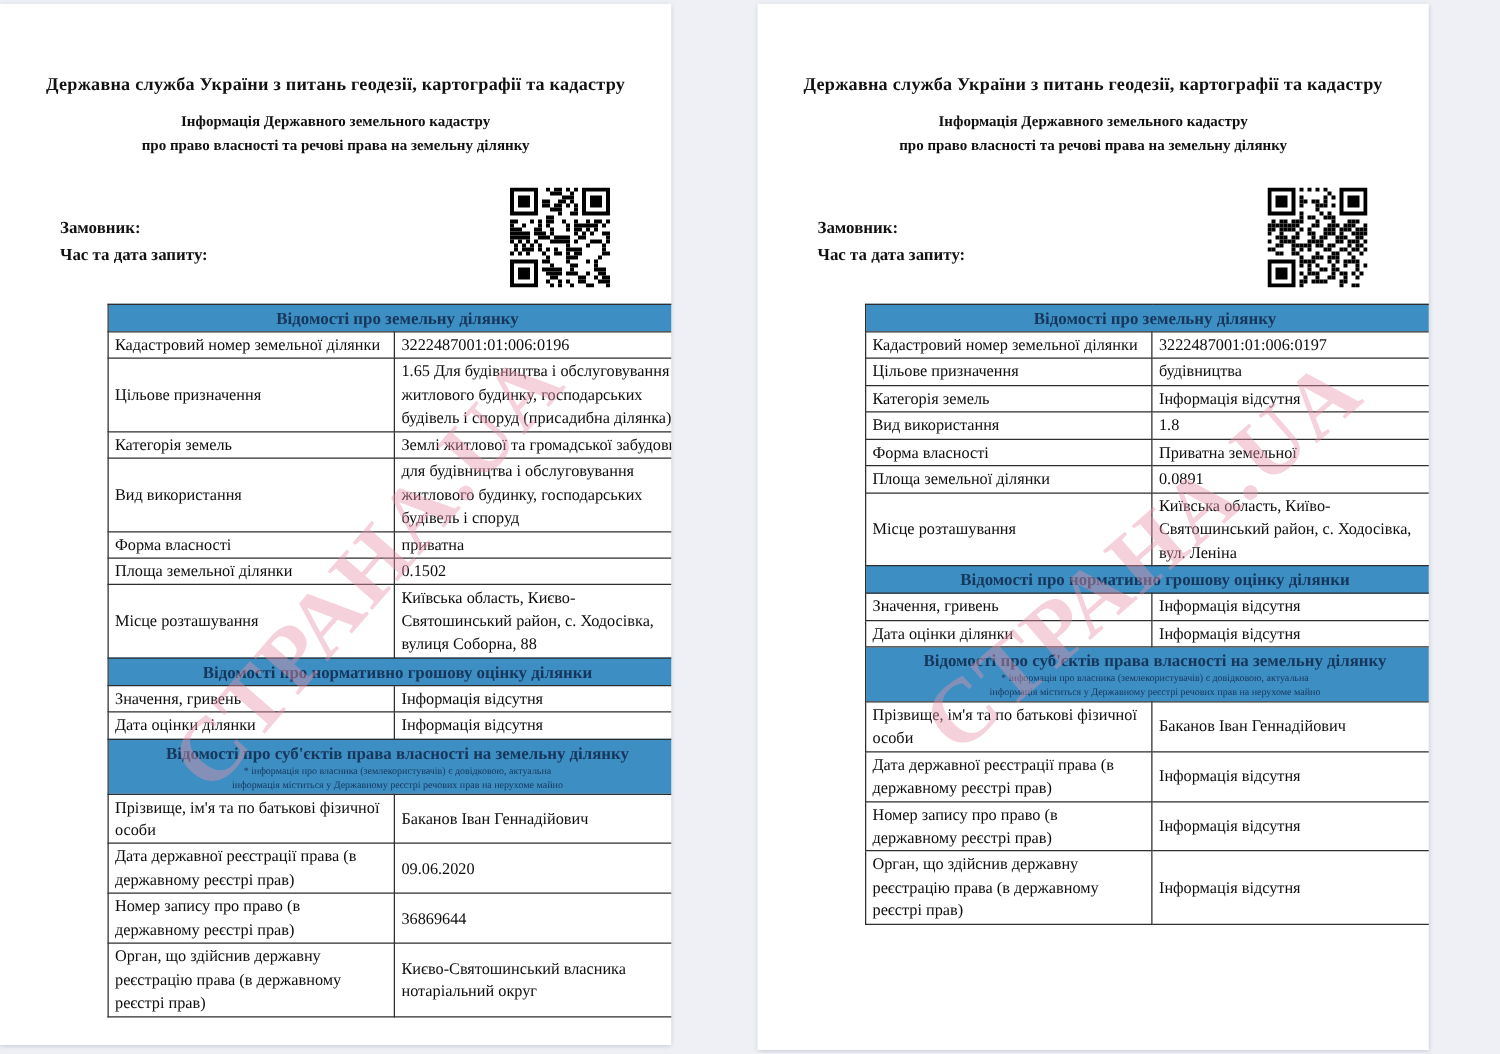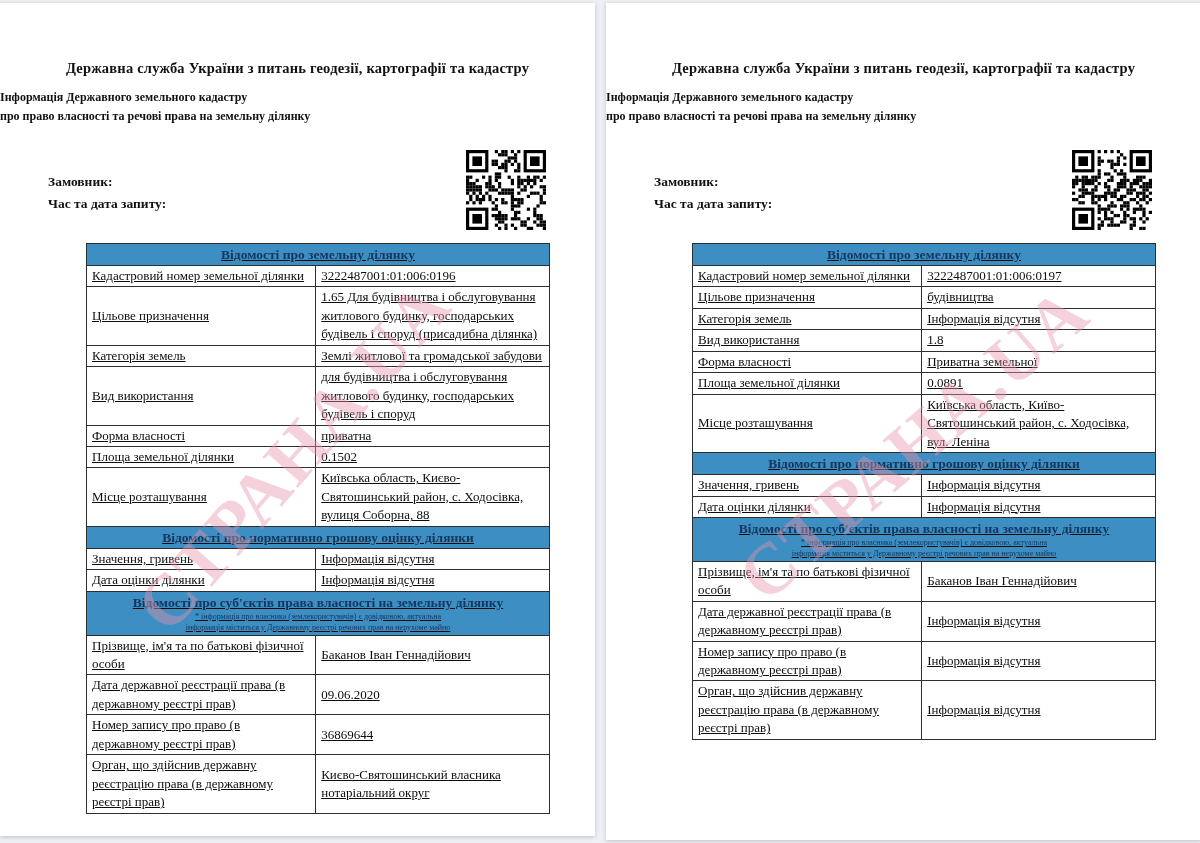--- a/index.html
+++ b/index.html
@@ -4,53 +4,54 @@
 <style>
   html,body{margin:0;padding:0;}
   body{
     width:1200px;height:843px;
     background:#eef0f5;
     font-family:"Liberation Serif","DejaVu Serif",serif;
     position:relative;overflow:hidden;
   }
   .page{
     position:absolute;top:3px;
-    width:595px;height:833px;
+    width:537px;height:833px;
     background:#ffffff;
     box-shadow:0 1px 4px rgba(50,50,80,.25);
     overflow:hidden;
   }
   .page-left{left:0;}
   .page-right{left:606px;height:837px;}
   .doc-title{
     margin:57px 28px 0 28px;
     text-align:center;
     font-weight:bold;font-size:14.5px;
     color:#111;
     letter-spacing:.2px;
   }
   .doc-subtitle{
     margin-top:11px;
+    text-align:center;
     font-weight:bold;font-size:12px;
     line-height:1.55;color:#111;
   }
   .request-block{
     margin:46px 0 0 48px;
     font-weight:bold;font-size:13.5px;
     line-height:1.65;color:#111;
   }
   .qr{
     position:absolute;top:147px;right:49px;
     width:80px;height:80px;
   }
   .cad-table{
     margin:27px 0 1px 86px;
     width:464px;
     border-collapse:collapse;
-    font-size:13px;color:#0d0d0d;text-decoration:underline;
+    font-size:13px;color:#0d0d0d;
   }
   .cad-table td{
     border:1px solid #2e2e2e;
     padding:1px 5px;
     line-height:1.42;
     vertical-align:middle;
   }
   .cad-table td.lbl{width:49.5%;}
   .cad-table td.sec{
     background:#3d8ec3;

